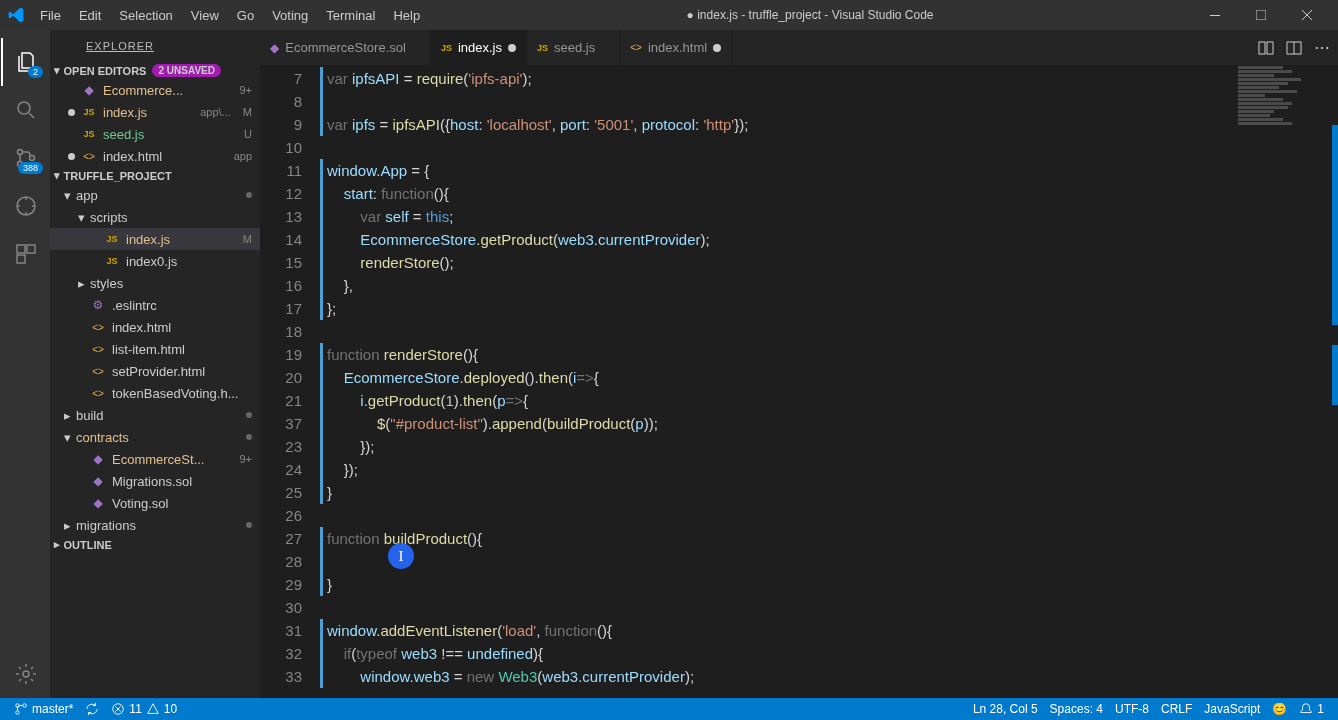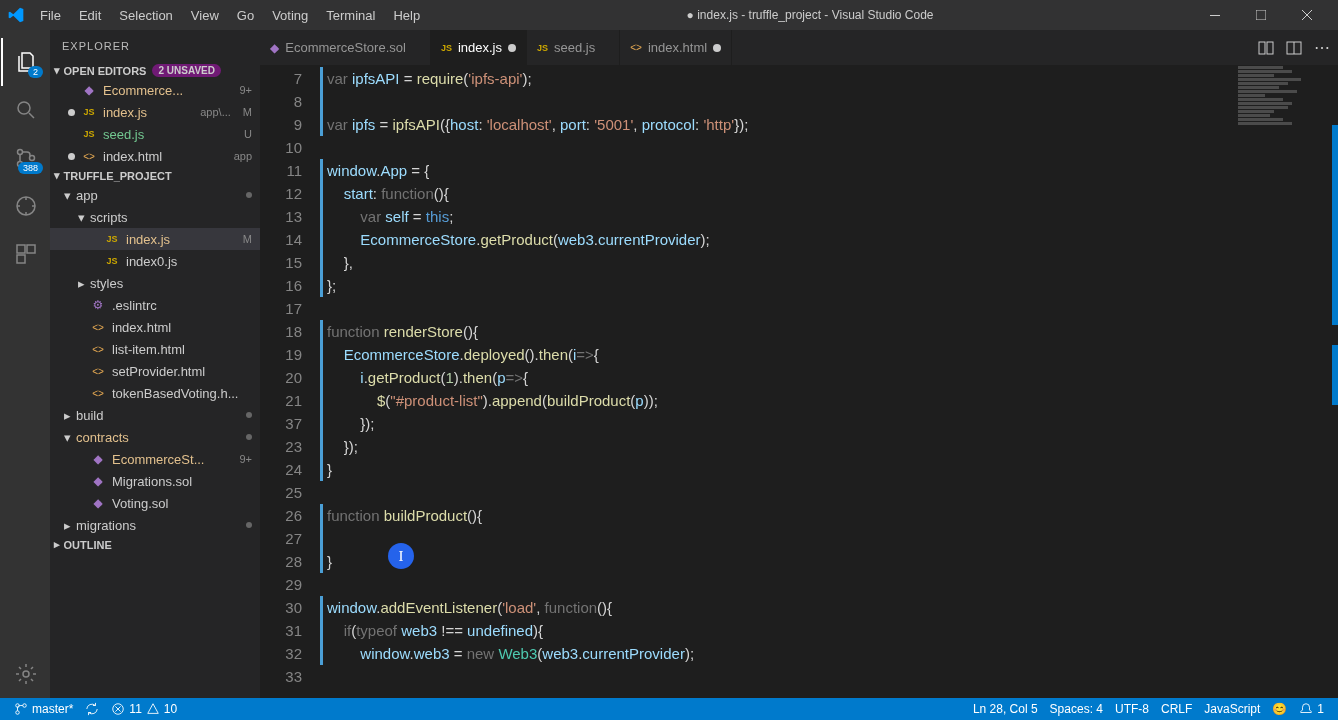--- a/index.html
+++ b/index.html
@@ -11,24 +11,24 @@
 .titlebar-title { flex: 1; text-align: center; font-size: 12px; color: #cccccc; }
 .window-controls { display: flex; gap: 0; }
 .window-control { width: 46px; height: 30px; display: flex; align-items: center; justify-content: center; cursor: pointer; }
 .main-area { display: flex; height: calc(100% - 30px - 22px); }
 .activity-bar { width: 50px; background: #333333; display: flex; flex-direction: column; align-items: center; padding-top: 8px; }
 .activity-item { width: 48px; height: 48px; display: flex; align-items: center; justify-content: center; cursor: pointer; position: relative; border-left: 2px solid transparent; }
 .activity-item.active { border-left: 2px solid #ffffff; }
 .badge { position: absolute; bottom: 8px; right: 6px; background: #007acc; color: #fff; font-size: 9px; padding: 1px 5px; border-radius: 10px; }
 .activity-spacer { flex: 1; }
 .sidebar { width: 210px; background: #252526; overflow-y: auto; }
-.sidebar-header { padding: 10px 12px; font-size: 11px; color: #bbbbbb; letter-spacing: 1px; }
+.sidebar-header { padding: 10px 36px; font-size: 11px; color: #bbbbbb; letter-spacing: 1px; text-decoration: underline; }
 .section-header { display: flex; align-items: center; padding: 2px 4px; font-size: 11px; font-weight: 700; color: #cccccc; cursor: pointer; }
 .section-header .chev { margin-right: 4px; }
-.unsaved-badge { background: #701a75; color: #ccc; font-size: 10px; padding: 1px 6px; border-radius: 8px; margin-left: 6px; }
+.unsaved-badge { background: #a21caf; color: #ccc; font-size: 10px; padding: 1px 6px; border-radius: 8px; margin-left: 6px; }
 .tree-item { display: flex; align-items: center; padding: 2px 0 2px 8px; font-size: 13px; cursor: pointer; height: 22px; }
 .tree-item.selected { background: #37373d; }
 .tree-item .fi { margin-right: 6px; width: 16px; display: inline-flex; align-items: center; justify-content: center; font-size: 12px; }
 .tree-item .label { flex: 1; white-space: nowrap; overflow: hidden; text-overflow: ellipsis; }
 .tree-item .meta { color: #888; font-size: 11px; margin-left: 4px; margin-right: 8px; }
 .git-m { color: #e2c08d; }
 .git-u { color: #73c991; }
 .dot-modified { width: 7px; height: 7px; border-radius: 50%; background: #cccccc; margin-right: 6px; }
 .editor-area { flex: 1; display: flex; flex-direction: column; background: #1e1e1e; position: relative; }
 .tabs { display: flex; background: #252526; height: 35px; }
@@ -350,20 +350,21 @@
         </div>
       <div class="code" id="code">
         <div class="code-line hl"><span class="tok-kw">var</span><span class="tok-punc"> </span><span class="tok-var">ipfsAPI</span><span class="tok-punc"> = </span><span class="tok-fn">require</span><span class="tok-punc">(</span><span class="tok-str">'ipfs-api'</span><span class="tok-punc">);</span></div>
           <div class="code-line hl"></div>
           <div class="code-line hl"><span class="tok-kw">var</span><span class="tok-punc"> </span><span class="tok-var">ipfs</span><span class="tok-punc"> = </span><span class="tok-fn">ipfsAPI</span><span class="tok-punc">({</span><span class="tok-var">host</span><span class="tok-punc">: </span><span class="tok-str">'localhost'</span><span class="tok-punc">, </span><span class="tok-var">port</span><span class="tok-punc">: </span><span class="tok-str">'5001'</span><span class="tok-punc">, </span><span class="tok-var">protocol</span><span class="tok-punc">: </span><span class="tok-str">'http'</span><span class="tok-punc">});</span></div>
           <div class="code-line"></div>
           <div class="code-line hl"><span class="tok-var">window</span><span class="tok-punc">.</span><span class="tok-var">App</span><span class="tok-punc"> = {</span></div>
           <div class="code-line hl"><span class="tok-punc">    </span><span class="tok-var">start</span><span class="tok-punc">: </span><span class="tok-kw">function</span><span class="tok-punc">(){</span></div>
           <div class="code-line hl"><span class="tok-punc">        </span><span class="tok-kw">var</span><span class="tok-punc"> </span><span class="tok-var">self</span><span class="tok-punc"> = </span><span class="tok-this">this</span><span class="tok-punc">;</span></div>
           <div class="code-line hl"><span class="tok-punc">        </span><span class="tok-var">EcommerceStore</span><span class="tok-punc">.</span><span class="tok-fn">getProduct</span><span class="tok-punc">(</span><span class="tok-var">web3</span><span class="tok-punc">.</span><span class="tok-var">currentProvider</span><span class="tok-punc">);</span></div>
+          <div class="code-line hl"><span class="tok-punc">        </span><span class="tok-fn">renderStore</span><span class="tok-punc">();</span></div>
           <div class="code-line hl"><span class="tok-punc">    },</span><span class="tok-punc"></span></div>
           <div class="code-line hl"><span class="tok-punc">};</span></div>
           <div class="code-line"></div>
           <div class="code-line hl"><span class="tok-kw">function</span><span class="tok-punc"> </span><span class="tok-fn">renderStore</span><span class="tok-punc">(){</span></div>
           <div class="code-line hl"><span class="tok-punc">    </span><span class="tok-var">EcommerceStore</span><span class="tok-punc">.</span><span class="tok-fn">deployed</span><span class="tok-punc">().</span><span class="tok-fn">then</span><span class="tok-punc">(</span><span class="tok-var">i</span><span class="tok-kw">=&gt;</span><span class="tok-punc">{</span></div>
           <div class="code-line hl"><span class="tok-punc">        </span><span class="tok-var">i</span><span class="tok-punc">.</span><span class="tok-fn">getProduct</span><span class="tok-punc">(</span><span class="tok-num">1</span><span class="tok-punc">).</span><span class="tok-fn">then</span><span class="tok-punc">(</span><span class="tok-var">p</span><span class="tok-kw">=&gt;</span><span class="tok-punc">{</span></div>
           <div class="code-line hl"><span class="tok-punc">            </span><span class="tok-fn">$</span><span class="tok-punc">(</span><span class="tok-str">"#product-list"</span><span class="tok-punc">).</span><span class="tok-fn">append</span><span class="tok-punc">(</span><span class="tok-fn">buildProduct</span><span class="tok-punc">(</span><span class="tok-var">p</span><span class="tok-punc">));</span></div>
           <div class="code-line hl"><span class="tok-punc">        });</span></div>
           <div class="code-line hl"><span class="tok-punc">    });</span></div>
           <div class="code-line hl"><span class="tok-punc">}</span></div>

